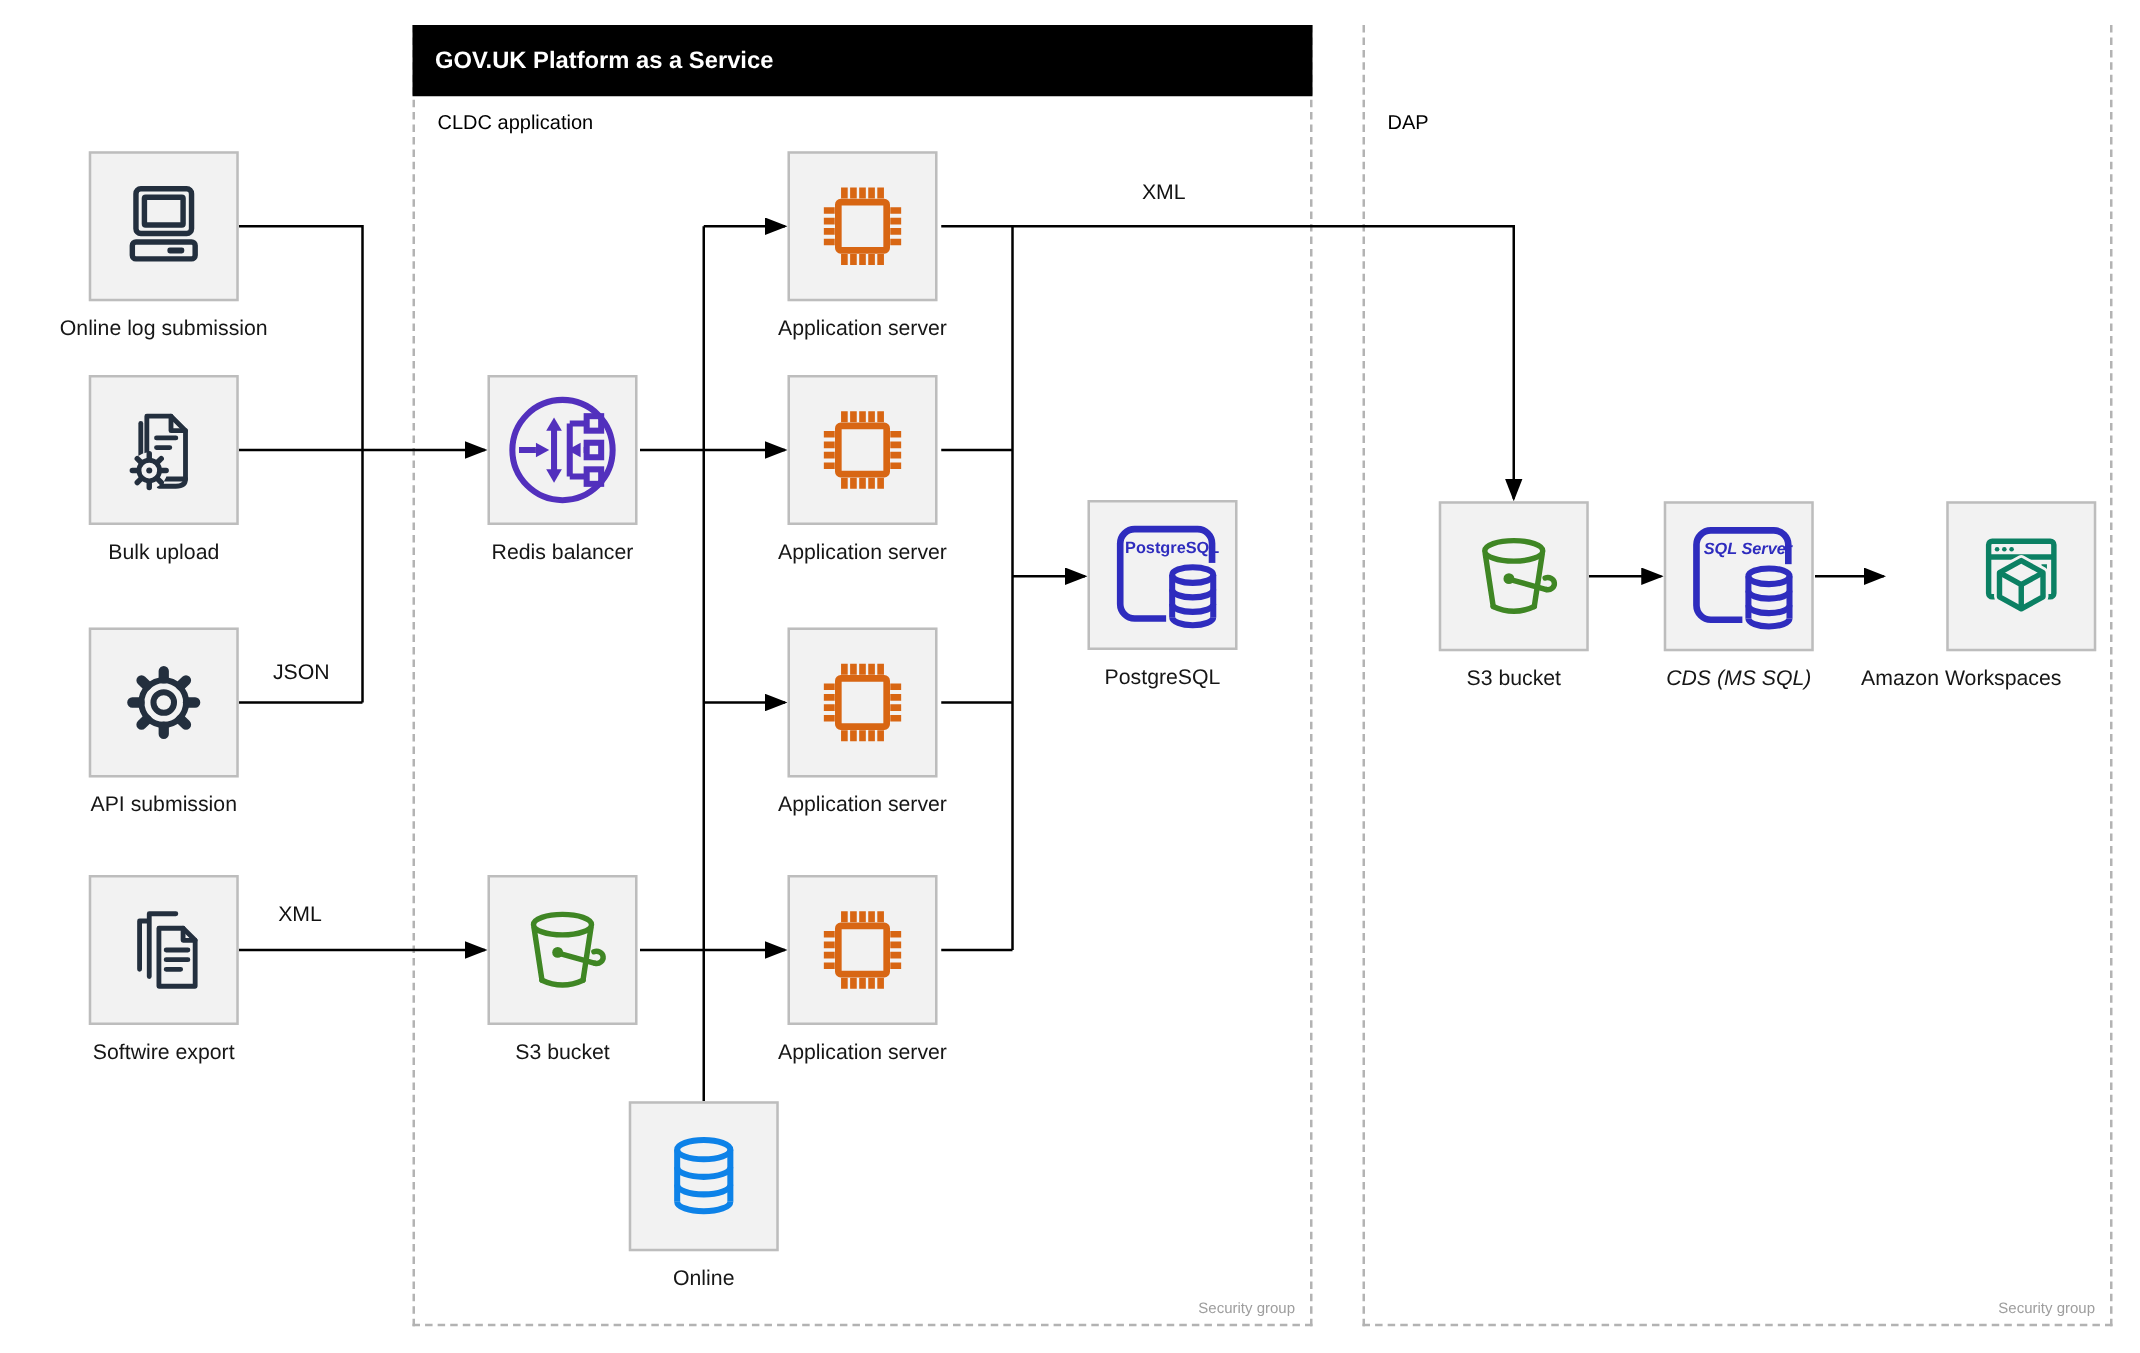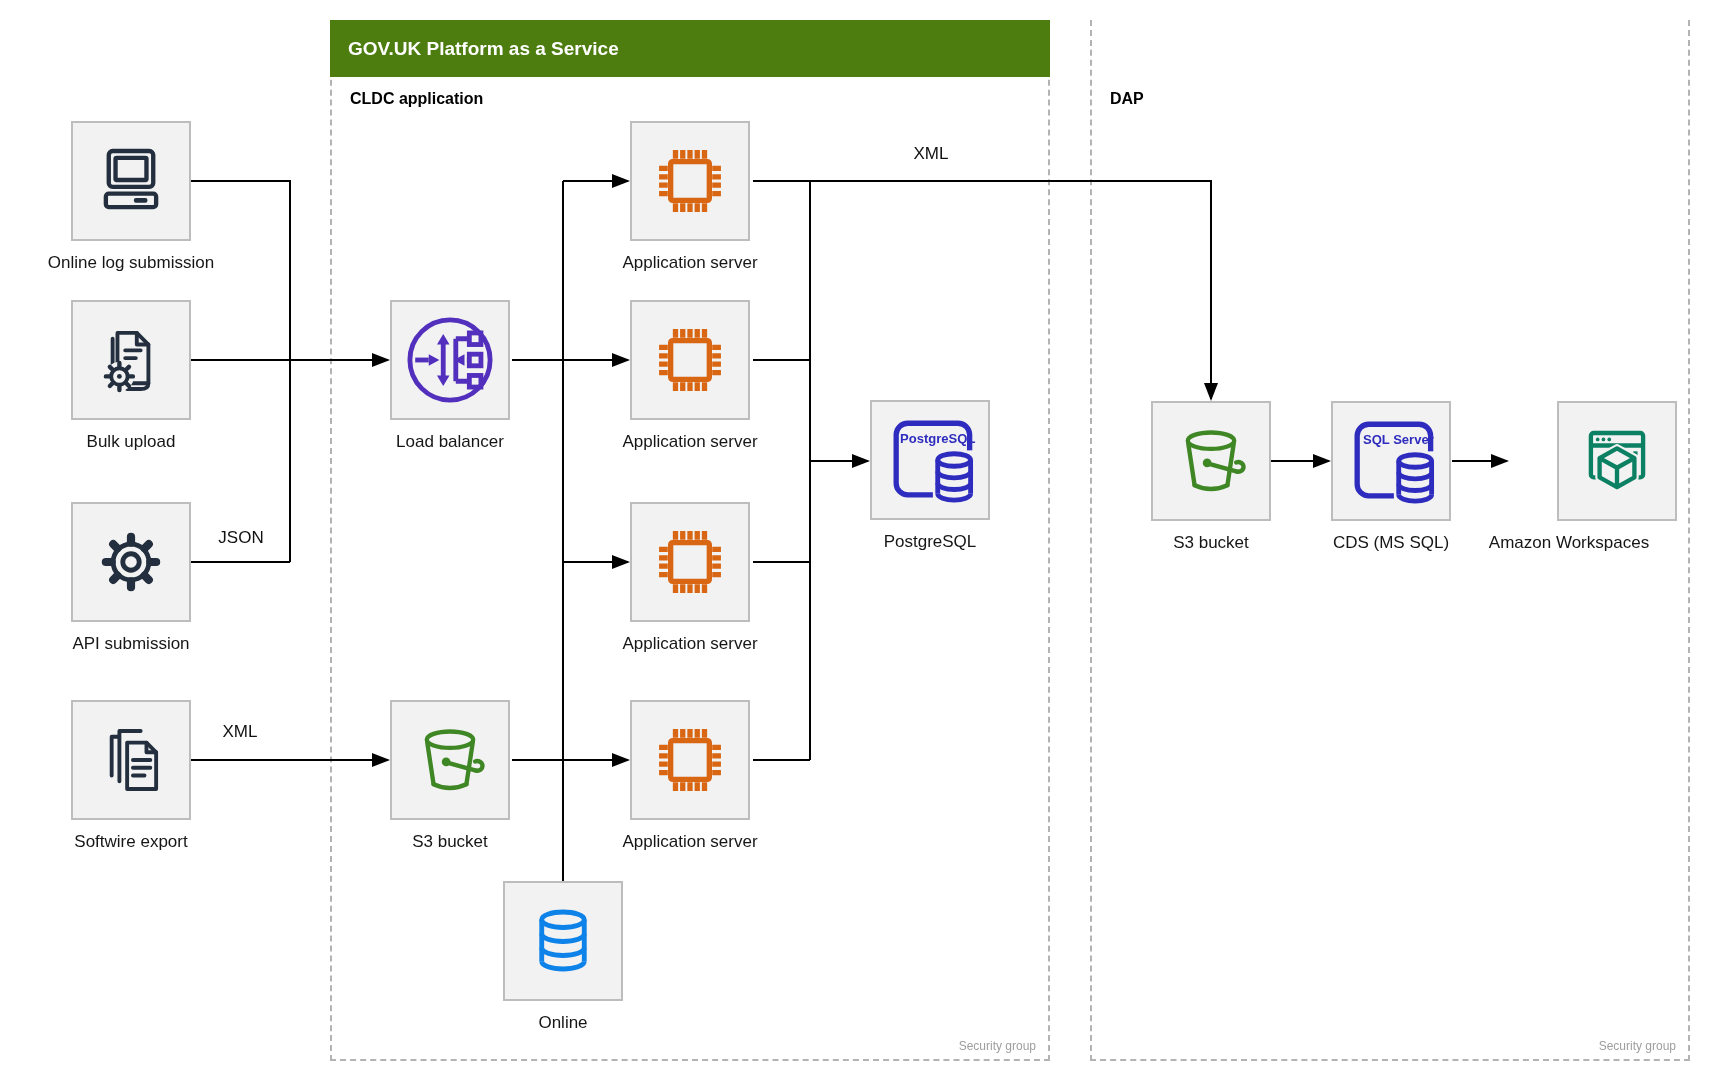--- a/index.html
+++ b/index.html
@@ -6,25 +6,25 @@
   #canvas{
     position:relative;width:1712px;height:1082px;background:#ffffff;
     font-family:"Liberation Sans", sans-serif;overflow:hidden;
   }
   .container-box{
     position:absolute;top:20px;height:1041px;
     border:2px dashed #b3b3b3;border-top:none;box-sizing:border-box;
   }
   .container-header{
     position:absolute;top:0;left:-2px;right:-2px;height:57px;
-    background:#4d7c0f;color:#ffffff;font-weight:bold;font-size:19px;
+    background:#000000;color:#ffffff;font-weight:bold;font-size:19px;
     line-height:57px;padding-left:18px;white-space:nowrap;
   }
   .container-sublabel{
-    position:absolute;left:18px;top:70px;font-weight:bold;font-size:16px;color:#000;
+    position:absolute;left:18px;top:70px;font-weight:normal;font-size:16px;color:#000;
     white-space:nowrap;
   }
   .container-footer{
     position:absolute;right:12px;bottom:6px;font-size:12px;color:#9e9e9e;white-space:nowrap;
   }
   .node{position:absolute;width:120px;height:120px;}
   .node-box{
     width:120px;height:120px;background:#f2f2f2;border:2px solid #bdbdbd;
     box-sizing:border-box;display:flex;align-items:center;justify-content:center;
   }
@@ -162,21 +162,21 @@
           <rect x="80" y="76" width="12" height="12"></rect>
         </g>
         <g fill="#5230bd">
           <path d="M38,54 L49,60 L38,66 Z"></path>
           <path d="M46.5,44 L53,33 L59.5,44 Z"></path>
           <path d="M46.5,76 L53,87 L59.5,76 Z"></path>
           <path d="M75,54 L64,60 L75,66 Z"></path>
         </g>
       </svg>
     </div>
-    <div class="node-label">Load balancer</div>
+    <div class="node-label">Redis balancer</div>
   </div>
 
   <div class="node" style="left:390px;top:700px;">
     <div class="node-box">
       <svg viewBox="0 0 120 120">
         <g stroke="#3f8624" stroke-width="4.5" fill="none" stroke-linecap="round">
           <ellipse cx="60" cy="39" rx="24" ry="8.5"></ellipse>
           <path d="M36.5,42 L43,85 M83.5,42 L77,85"></path>
           <path d="M43,85 Q60,93 77,85"></path>
           <path d="M58,63 L87,71"></path>
@@ -290,21 +290,21 @@
           <path d="M43,85 Q60,93 77,85"></path>
           <path d="M58,63 L87,71"></path>
           <path d="M87,71 a5.5,5 0 1 0 -1,-9.5"></path>
         </g>
         <circle cx="56" cy="62" r="4.5" fill="#3f8624"></circle>
       </svg>
     </div>
     <div class="node-label">S3 bucket</div>
   </div>
 
-  <div class="node" style="left:1331px;top:401px;">
+  <div class="node" style="left:1331px;top:401px;font-style:italic;">
     <div class="node-box">
       <svg viewBox="0 0 120 120">
         <rect x="25" y="22" width="76" height="74" rx="12" fill="none" stroke="#2e2cbe" stroke-width="5.5"></rect>
         <text x="31" y="42" font-size="13.5" font-weight="bold" fill="#2e2cbe" font-family="Liberation Sans, sans-serif">SQL Server</text>
         <rect x="63" y="50" width="45" height="56" fill="#f2f2f2"></rect>
         <g stroke="#2e2cbe" stroke-width="5" fill="none">
           <ellipse cx="85" cy="60" rx="17" ry="6.5"></ellipse>
           <path d="M68,60 V95 M102,60 V95"></path>
           <path d="M68,72 a17,6.5 0 0 0 34,0"></path>
           <path d="M68,84 a17,6.5 0 0 0 34,0"></path>

